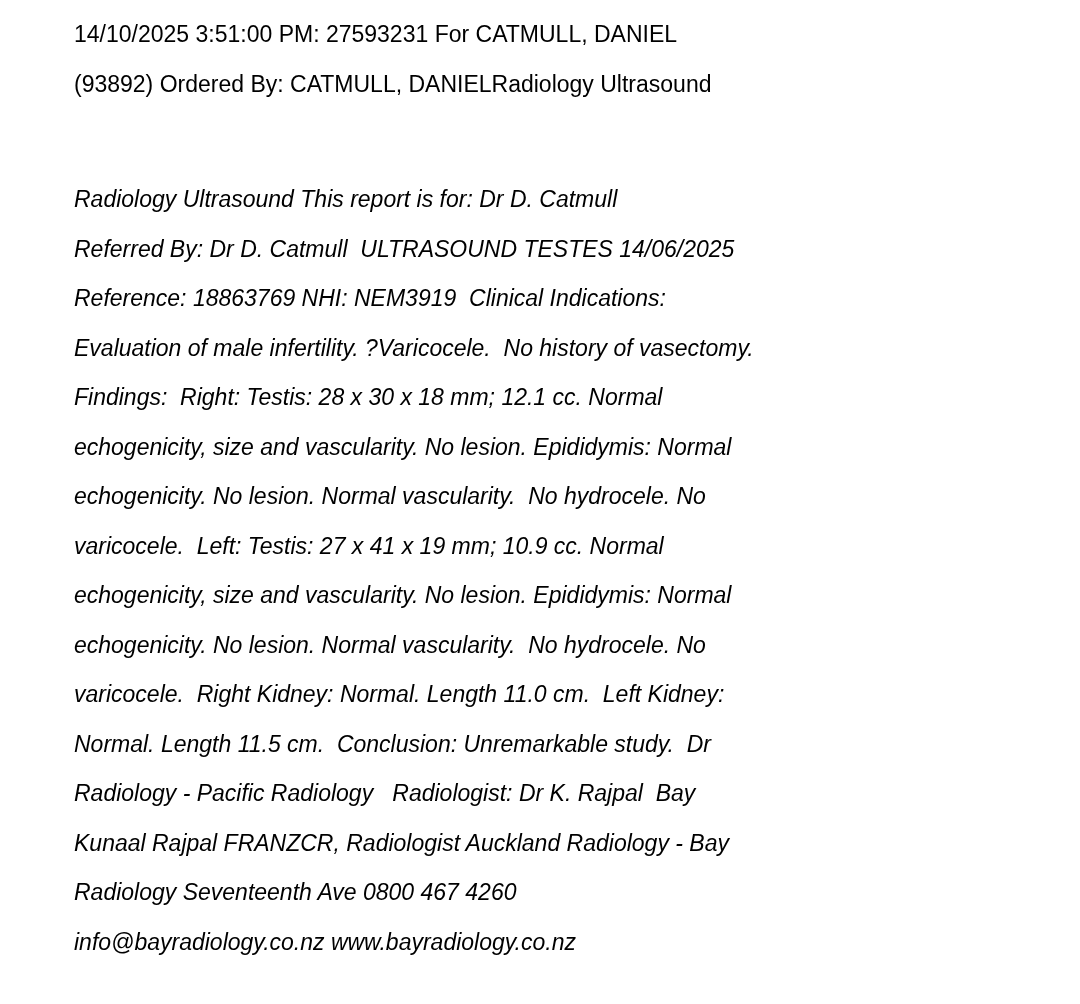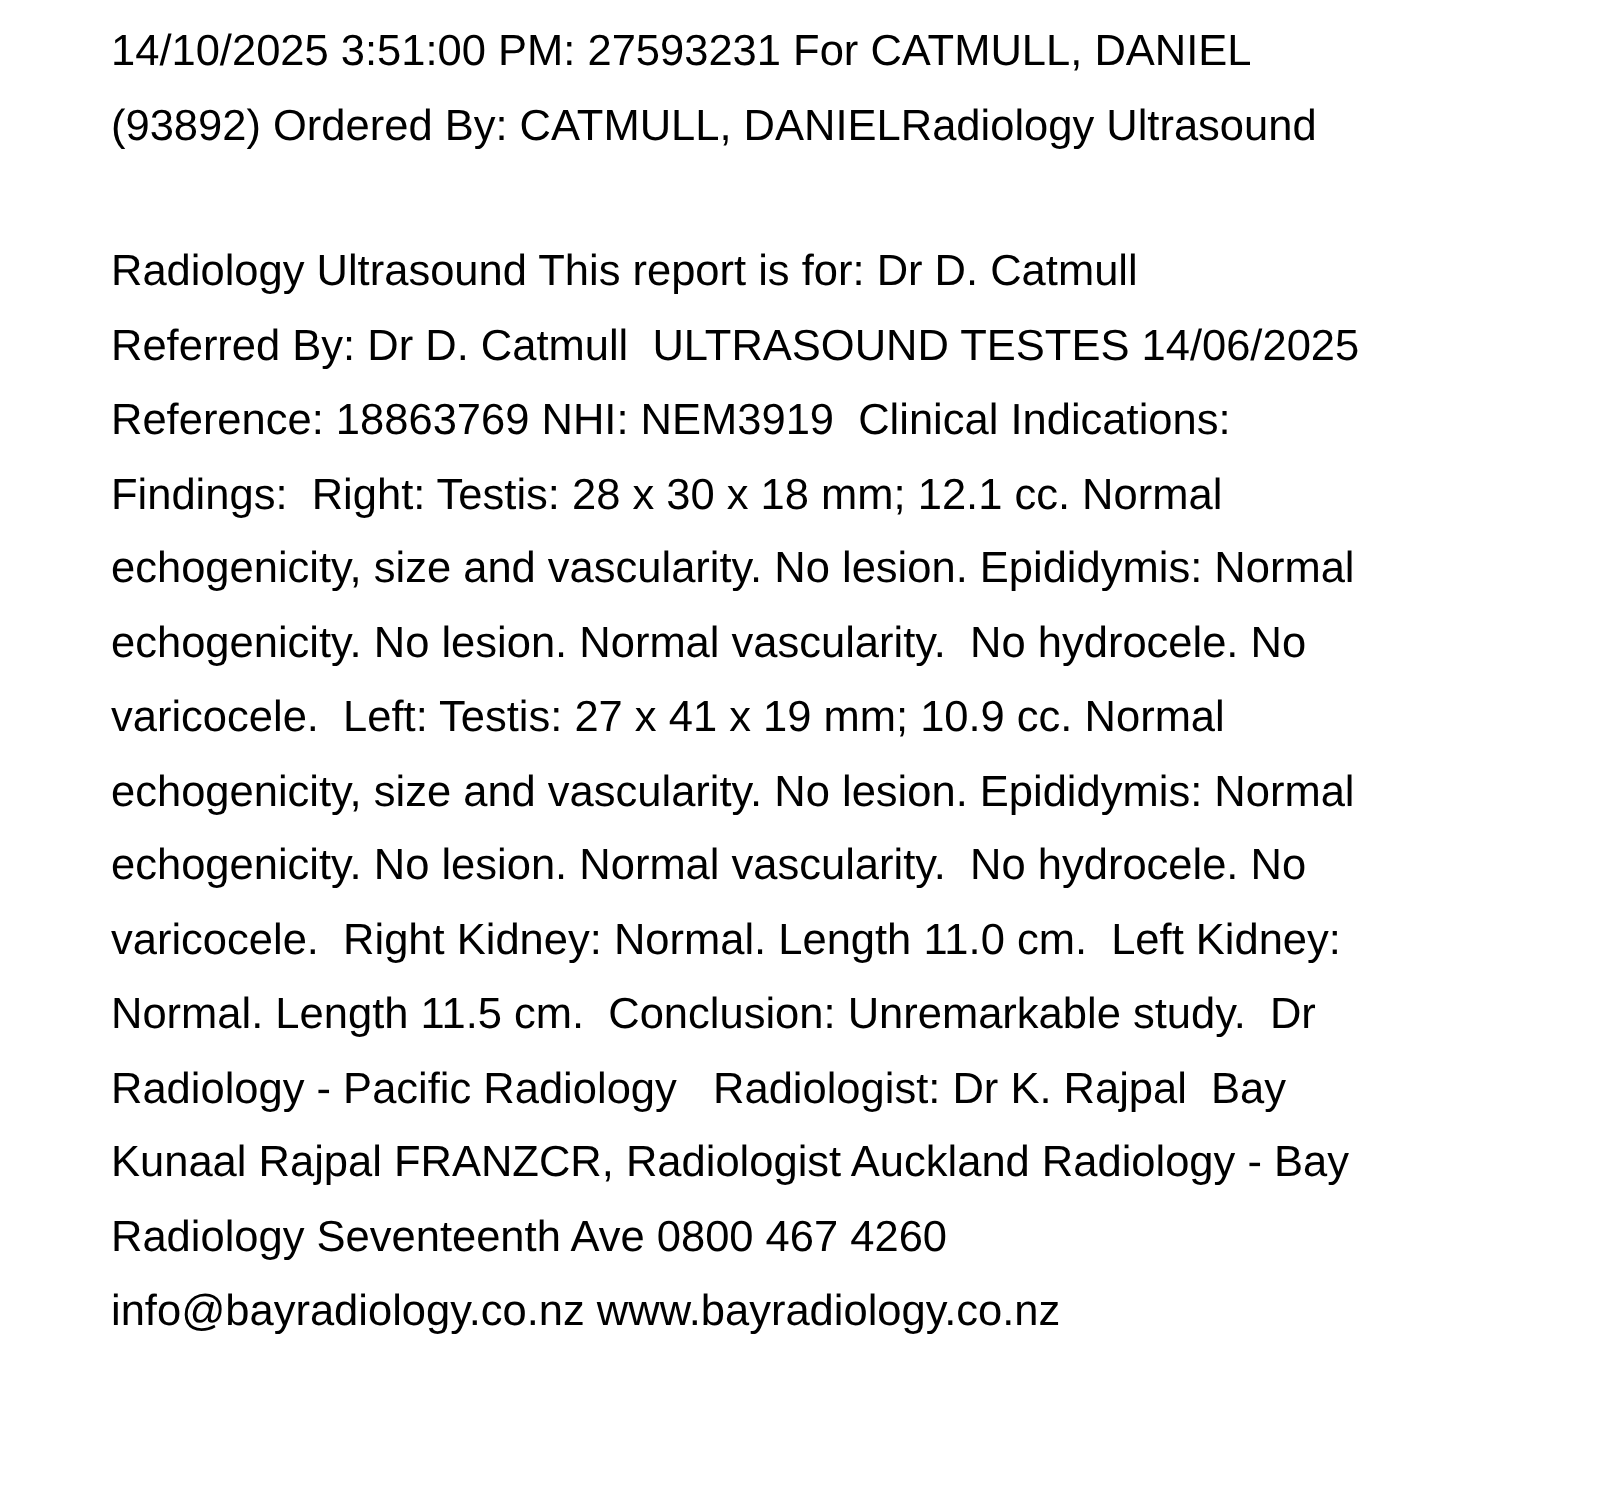--- a/index.html
+++ b/index.html
@@ -8,46 +8,48 @@
     background: #ffffff;
   }
   .page {
     position: relative;
     width: 1080px;
     height: 1004px;
     box-sizing: border-box;
     background: #ffffff;
     color: #000000;
     font-family: "Liberation Sans", sans-serif;
-    font-size: 29px;
+    font-size: 23px;
     line-height: 49.5px;
     padding: 10px 40px 0 74px;
     overflow: hidden;
   }
   .line {
     white-space: pre;
   }
   .report-body {
-    margin-top: 48px;
+    margin-top: 66px;
+    font-style: italic;
   }
 </style>
 </head>
 <body>
 
 <div class="page">
 
   <div class="report-header">
     <div class="line">14/10/2025 3:51:00 PM: 27593231 For CATMULL, DANIEL</div>
     <div class="line">(93892) Ordered By: CATMULL, DANIELRadiology Ultrasound</div>
   </div>
 
   <div class="report-body">
     <div class="line">Radiology Ultrasound This report is for: Dr D. Catmull</div>
     <div class="line">Referred By: Dr D. Catmull  ULTRASOUND TESTES 14/06/2025</div>
     <div class="line">Reference: 18863769 NHI: NEM3919  Clinical Indications:</div>
+    <div class="line">Evaluation of male infertility. ?Varicocele.  No history of vasectomy.</div>
     <div class="line">Findings:  Right: Testis: 28 x 30 x 18 mm; 12.1 cc. Normal</div>
     <div class="line">echogenicity, size and vascularity. No lesion. Epididymis: Normal</div>
     <div class="line">echogenicity. No lesion. Normal vascularity.  No hydrocele. No</div>
     <div class="line">varicocele.  Left: Testis: 27 x 41 x 19 mm; 10.9 cc. Normal</div>
     <div class="line">echogenicity, size and vascularity. No lesion. Epididymis: Normal</div>
     <div class="line">echogenicity. No lesion. Normal vascularity.  No hydrocele. No</div>
     <div class="line">varicocele.  Right Kidney: Normal. Length 11.0 cm.  Left Kidney:</div>
     <div class="line">Normal. Length 11.5 cm.  Conclusion: Unremarkable study.  Dr</div>
     <div class="line">Radiology - Pacific Radiology   Radiologist: Dr K. Rajpal  Bay</div>
     <div class="line">Kunaal Rajpal FRANZCR, Radiologist Auckland Radiology - Bay</div>

